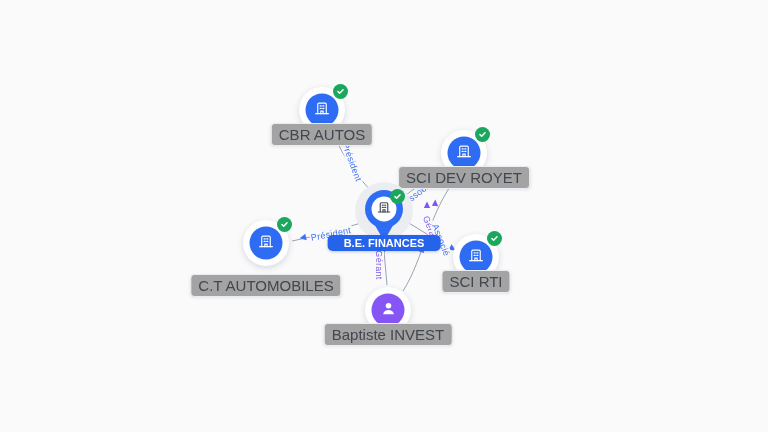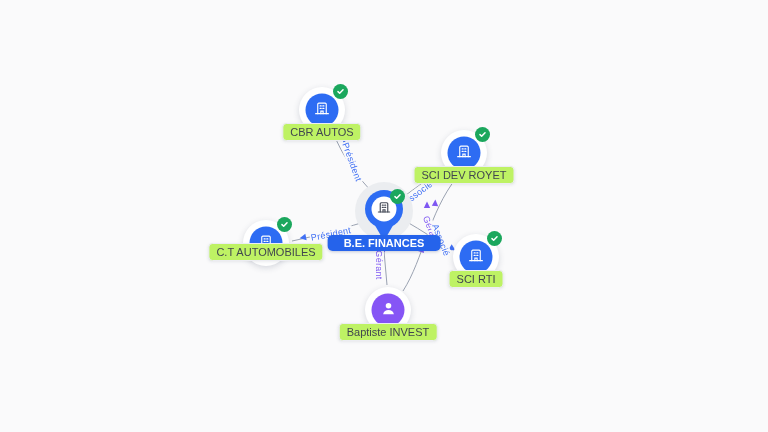--- a/index.html
+++ b/index.html
@@ -28,22 +28,22 @@
     width:33px;height:33px;border-radius:50%;background:#2d6cf3;
     display:flex;align-items:center;justify-content:center;
   }
   .person .disc{background:#8655f5;}
   .badge{
     position:absolute;right:-3px;top:-3px;width:15px;height:15px;border-radius:50%;
     background:#1ba75d;display:flex;align-items:center;justify-content:center;
   }
   .pill{
     position:absolute;left:0;top:13px;transform:translateX(-50%);
-    white-space:nowrap;background:#bef264;border:1px solid #ecedf2;border-radius:4px;
-    padding:2px 7px;font-size:11px;color:#41464f;
+    white-space:nowrap;background:#a3a3a3;border:1px solid #ecedf2;border-radius:4px;
+    padding:2px 7px;font-size:15px;color:#41464f;
     box-shadow:0 1px 3px rgba(50,60,90,.10);
   }
   
   .halo{
     position:absolute;left:0;top:-1px;transform:translate(-50%,-50%);
     width:58px;height:58px;border-radius:50%;background:#ebedf0;
   }
   .pin-circle{
     position:absolute;left:0;top:-3px;transform:translate(-50%,-50%);
     width:38px;height:38px;border-radius:50%;background:#2d6cf3;
@@ -155,21 +155,21 @@
               <path d="M10.4 20v-3.6h3.2V20"></path>
           </svg>
         </span>
       </div>
       <div class="badge">
         <svg width="9" height="9" viewBox="0 0 16 16" fill="none" stroke="#fff" stroke-width="2.6" stroke-linecap="round" stroke-linejoin="round">
             <path d="M3.5 8.2l3 3L12.5 5"></path>
           </svg>
       </div>
     </div>
-    <div class="pill" style="top:0;">C.T AUTOMOBILES</div>
+    <div class="pill" style="top:31px;">C.T AUTOMOBILES</div>
   </div>
 
   <div class="node company" style="left:476px;top:257px;">
     <div class="bubble">
       <div class="disc">
         <span>
           <svg width="17" height="17" viewBox="0 0 24 24" fill="none" stroke="#fff" stroke-width="1.6" stroke-linecap="round">
             <path d="M3 20h18"></path>
               <path d="M6 20V6.8c0-.9.7-1.6 1.6-1.6h8.8c.9 0 1.6.7 1.6 1.6V20"></path>
             <path d="M9.3 9h1.6M13.1 9h1.6M9.3 12.6h1.6M13.1 12.6h1.6"></path>

